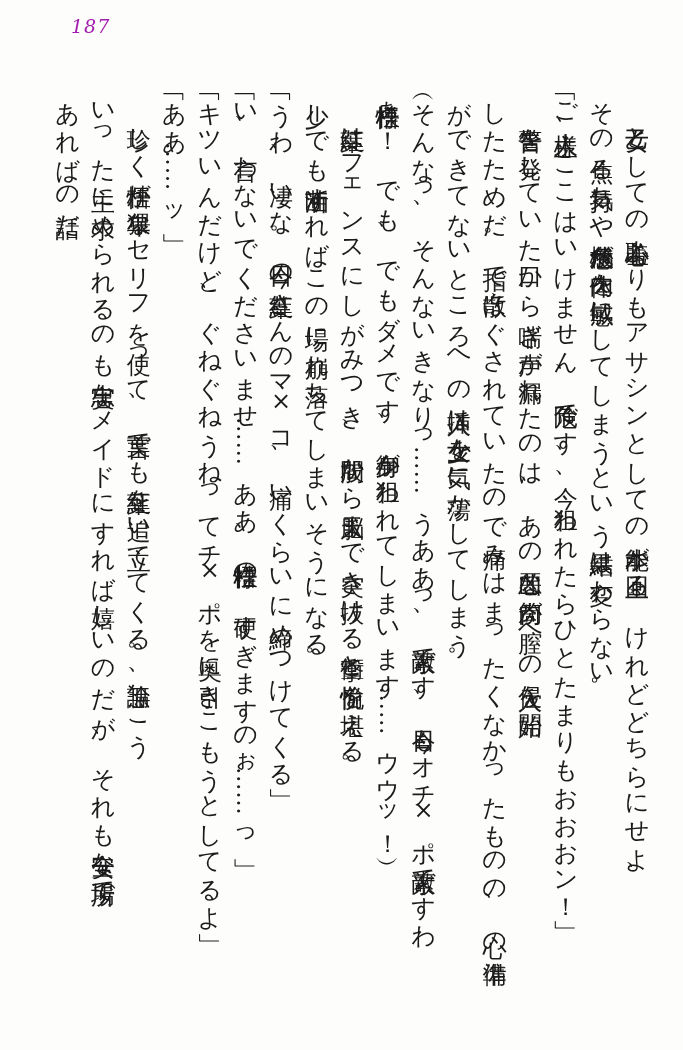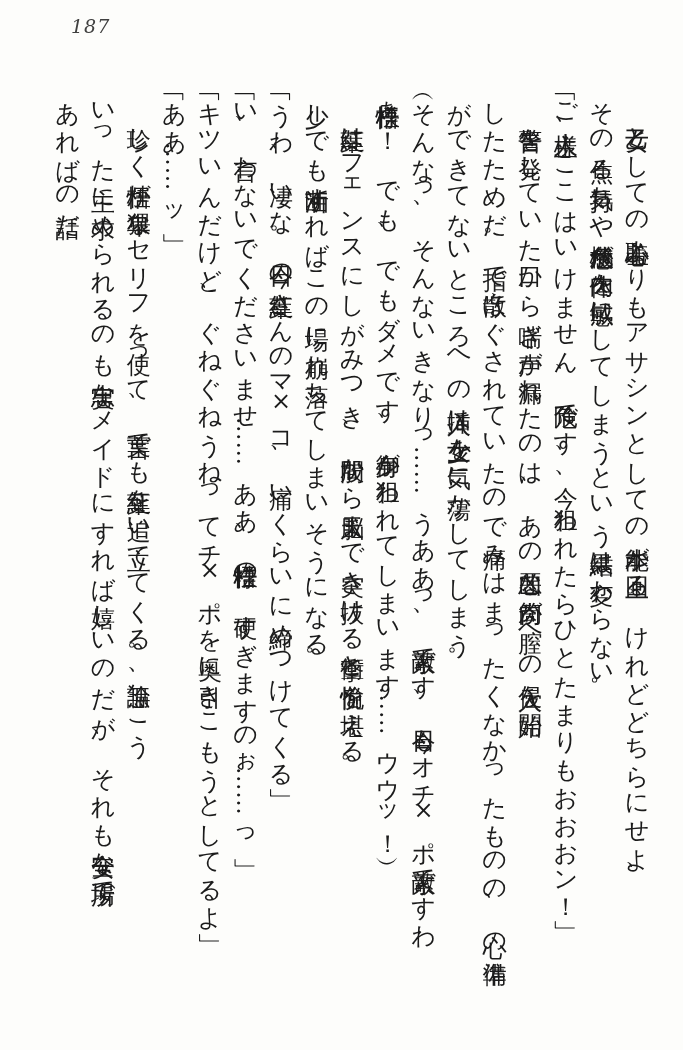--- a/index.html
+++ b/index.html
@@ -20,21 +20,21 @@
     font-family: "DejaVu Serif", "Liberation Serif", serif;
     color: #1b1b1b;
   }
   .page-number {
     position: absolute;
     top: 15px;
     left: 71px;
     font-size: 19px;
     font-style: italic;
     letter-spacing: 1px;
-    color: #404040;
+    color: #a21caf;
   }
   .text-block {
     position: absolute;
     top: 86px;
     right: 29px;
     height: 926px;
     writing-mode: vertical-rl;
     text-orientation: mixed;
     font-size: 24px;
     letter-spacing: 0.4px;

